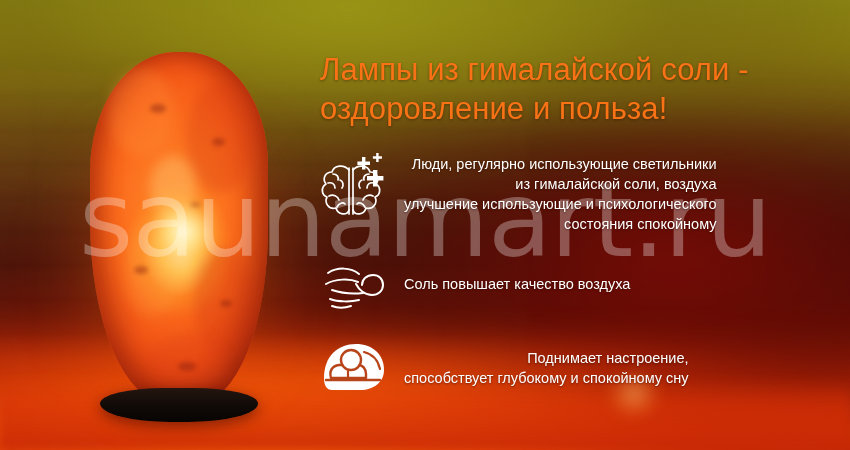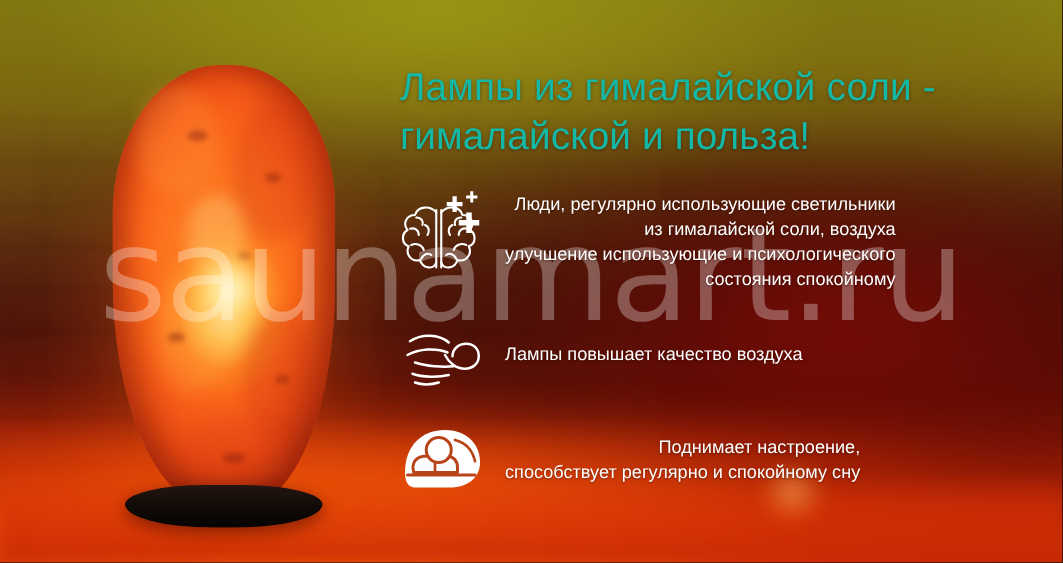--- a/index.html
+++ b/index.html
@@ -244,21 +244,21 @@
     white-space: nowrap;
     pointer-events: none;
   }
 
   
   .headline {
     position: absolute;
     left: 320px;
     top: 50px;
     width: 520px;
-    color: #14b8a6;
+    color: #f97316;
     font-size: 31px;
     font-weight: 400;
     line-height: 1.26;
     letter-spacing: 0.1px;
     text-shadow: 0 1px 3px rgba(40,10,0,0.45);
   }
   .headline .ln { display: block; }
 
   .benefits {
     position: absolute;
@@ -327,21 +327,21 @@
       <div class="speck s6"></div>
       <div class="lamp-core"></div>
     </div>
     <div class="lamp-base"></div>
   </div>
 
   <div class="watermark">saunamart.ru</div>
 
   <div class="headline">
     <span class="ln">Лампы из гималайской соли -</span>
-    <span class="ln">гималайской и польза!</span>
+    <span class="ln">оздоровление и польза!</span>
   </div>
 
   <div class="benefits">
 
     <div class="benefit b1">
       <div class="benefit-icon">
         <svg width="74" height="72" viewBox="0 0 74 72" fill="none" stroke="#ffffff" stroke-width="1.7" stroke-linecap="round" stroke-linejoin="round">
 
           <path d="M31 16 L31 62"></path>
           <path d="M35 16 L35 62"></path>
@@ -386,21 +386,21 @@
           <path d="M41 16 C33 9 19 9 10 15"></path>
 
           <path d="M40 24 C31 20 17 21 8 26"></path>
 
           <path d="M45 35 C36 36 23 35 14 32"></path>
           <path d="M41 42 C33 44 20 44 12 41"></path>
           <path d="M33 48 C27 50 19 50 14 48"></path>
         </svg>
       </div>
       <div class="benefit-text">
-        <span class="ln">Лампы повышает качество воздуха</span>
+        <span class="ln">Соль повышает качество воздуха</span>
       </div>
     </div>
 
     <div class="benefit b3">
       <div class="benefit-icon">
         <svg width="74" height="56" viewBox="0 0 74 56" fill="none">
 
           <path d="M6 40 C6 18 20 6 38 6 C54 6 66 16 66 32 C66 44 56 52 42 52 L14 52 C9 52 6 48 6 40 Z" fill="#ffffff"></path>
 
           <path d="M8 42 L62 42" stroke="#b8451a" stroke-width="2.4" stroke-linecap="round"></path>
@@ -409,18 +409,18 @@
 
           <circle cx="33" cy="22" r="10" fill="#ffffff" stroke="#b8451a" stroke-width="2.4"></circle>
 
           <path d="M30 33 L30 40" stroke="#b8451a" stroke-width="2.2" stroke-linecap="round"></path>
 
           <path d="M46 14 C54 16 60 22 62 31" stroke="#b8451a" stroke-width="2.2" stroke-linecap="round"></path>
         </svg>
       </div>
       <div class="benefit-text">
         <span class="ln">Поднимает настроение,</span>
-        <span class="ln">способствует регулярно и спокойному сну</span>
+        <span class="ln">способствует глубокому и спокойному сну</span>
       </div>
     </div>
 
   </div>
 </div>
 
 </body></html>

